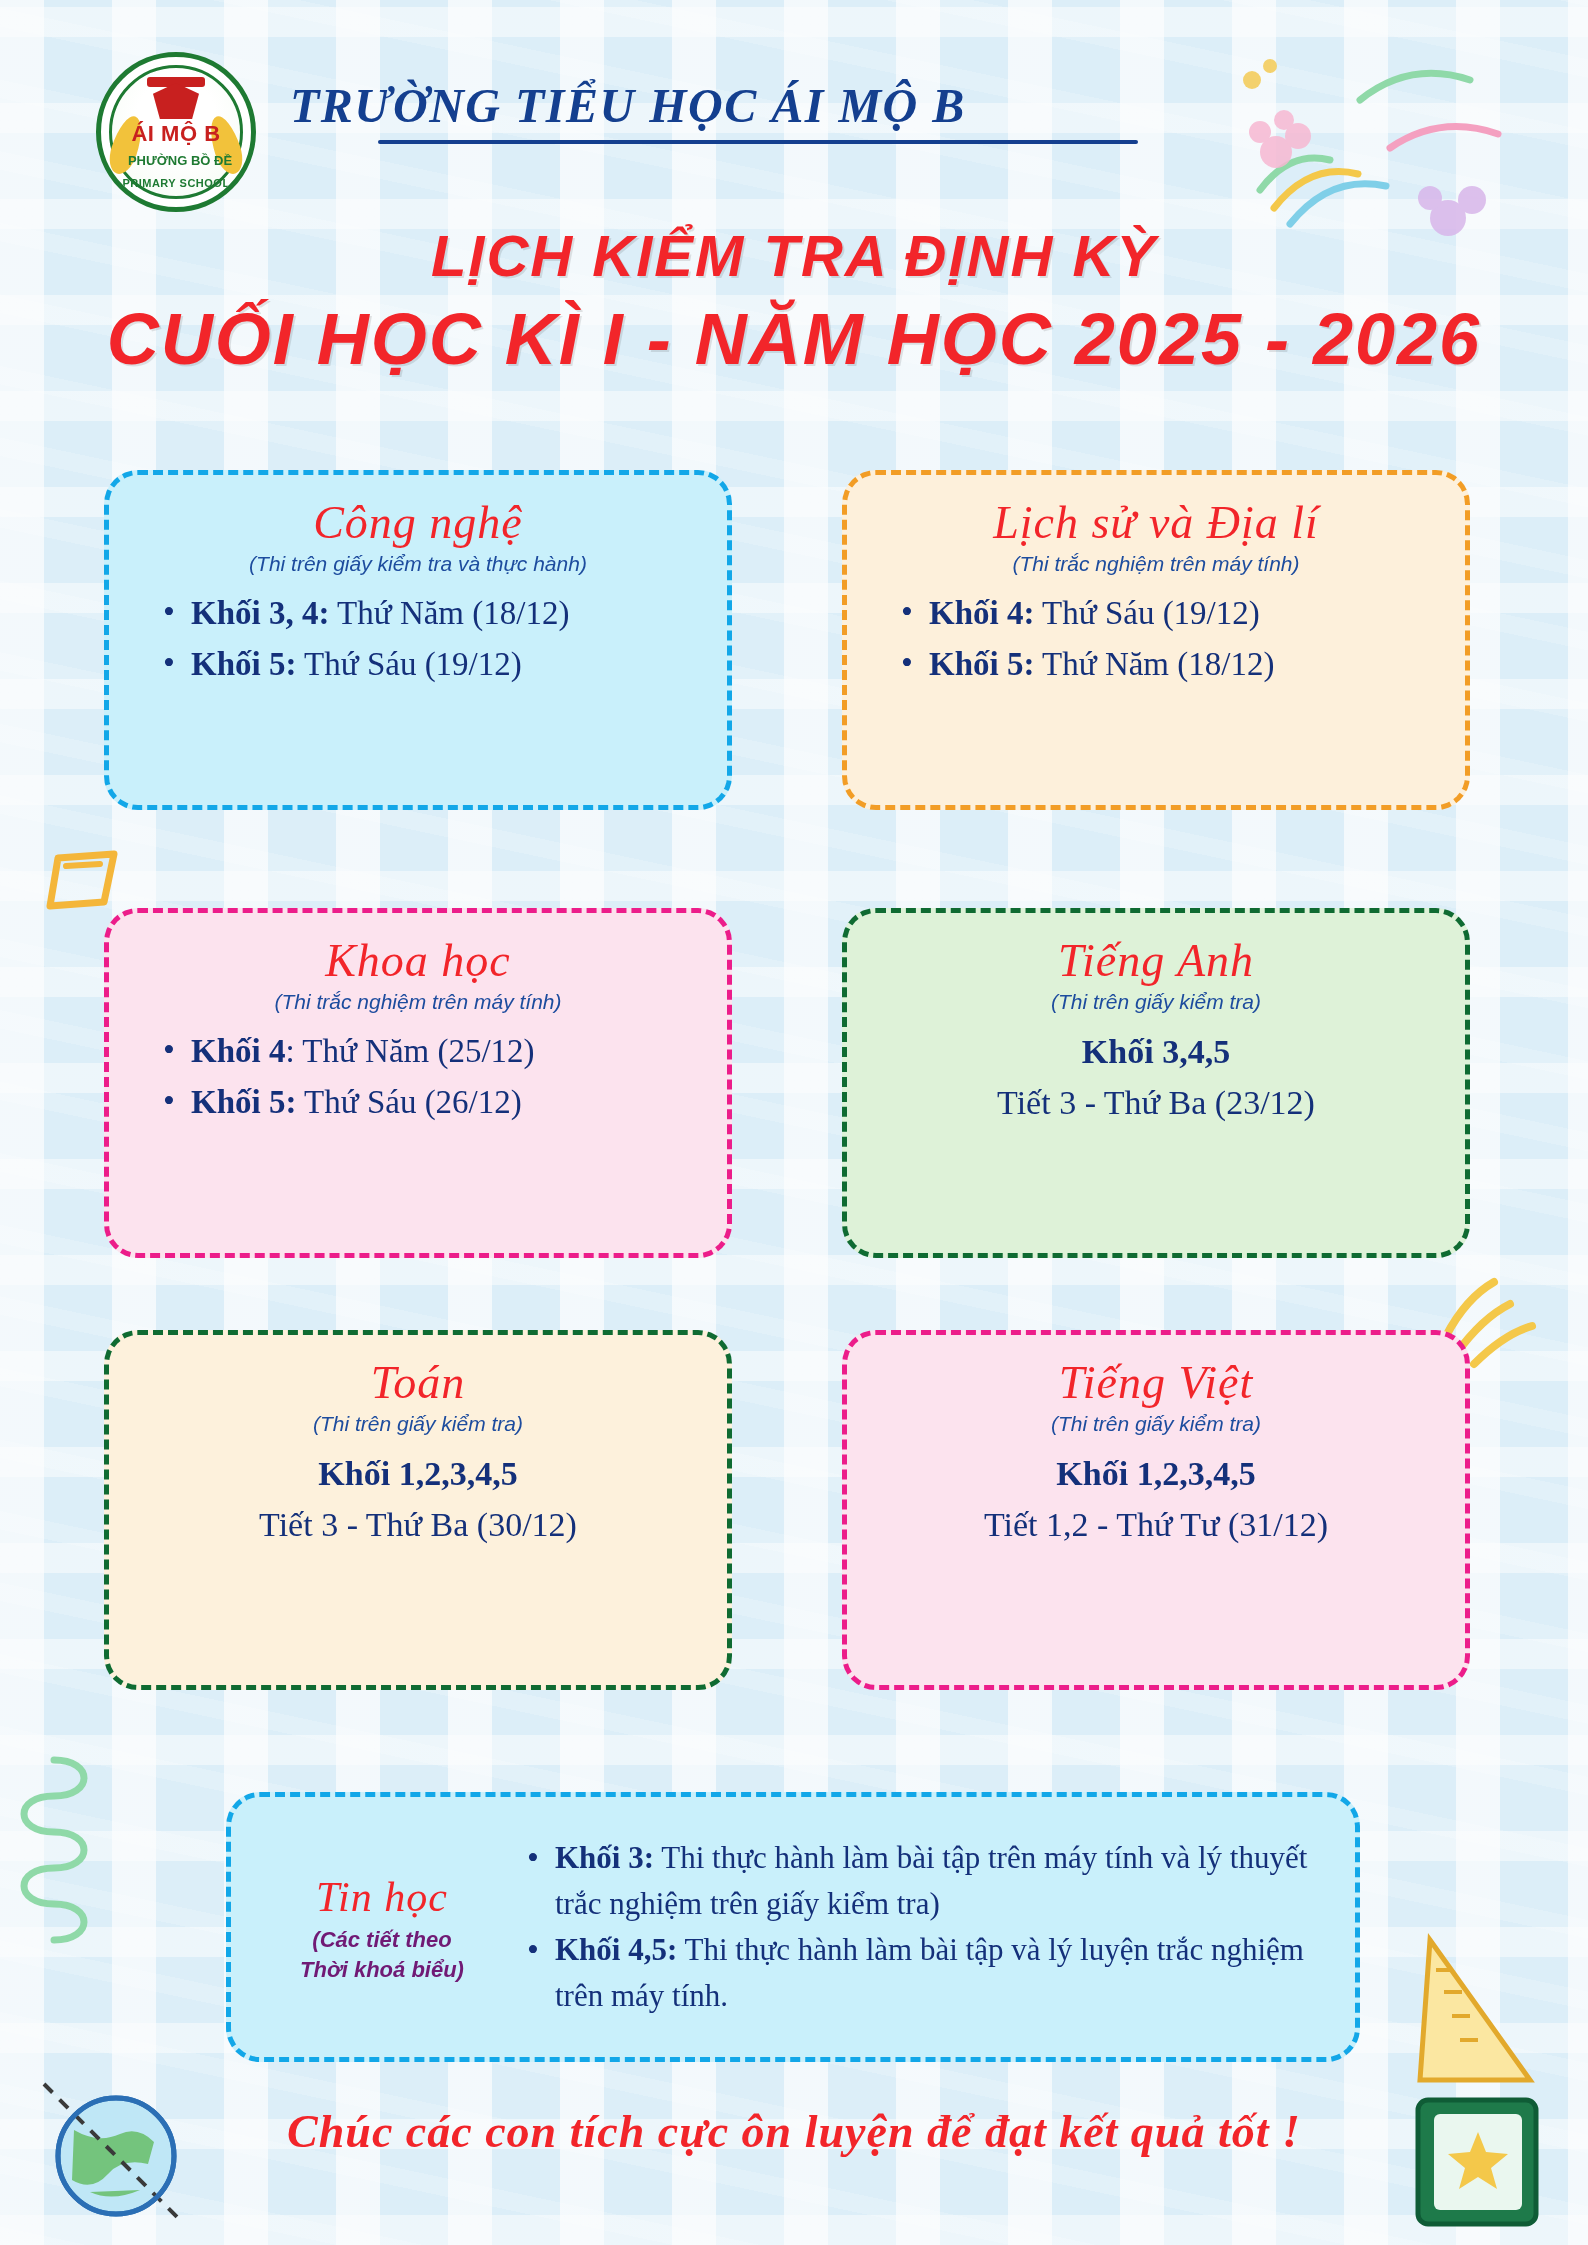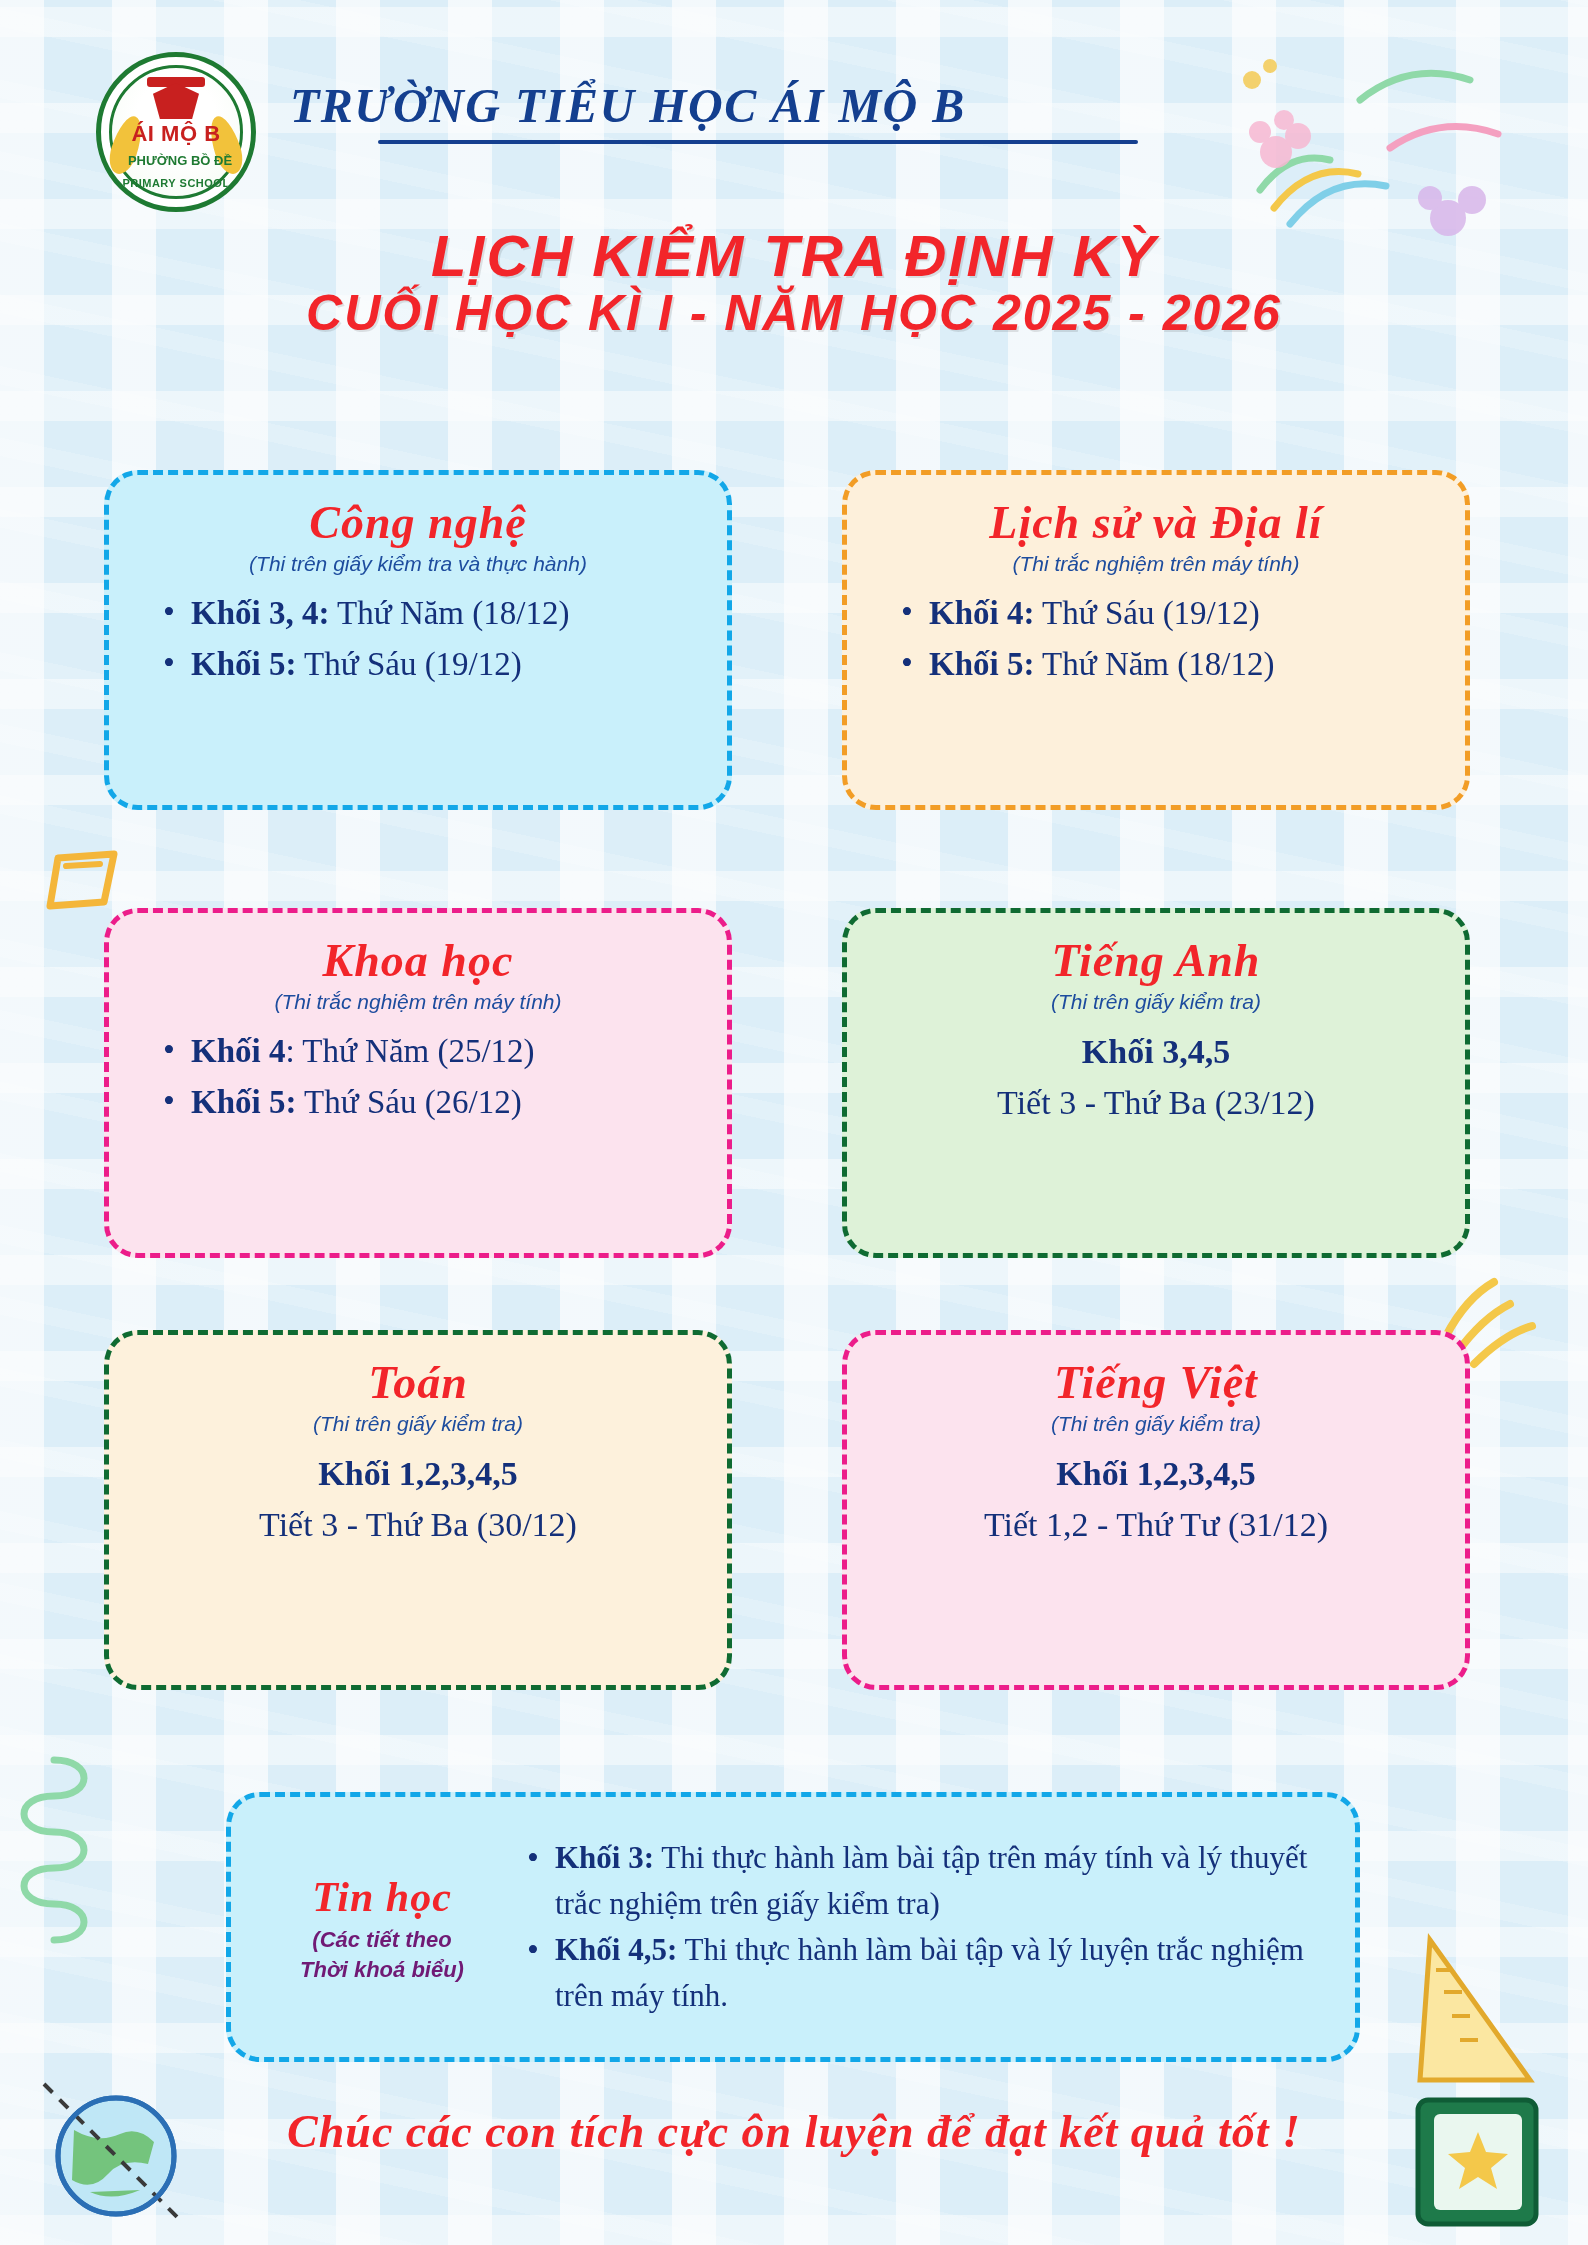--- a/index.html
+++ b/index.html
@@ -115,36 +115,36 @@
     left: 0; right: 0;
     text-align: center;
     font-family: "Liberation Sans", sans-serif;
     font-weight: bold;
     font-style: italic;
     color: #f2252a;
     letter-spacing: 2px;
     text-shadow: 2px 2px 0 rgba(0,0,0,0.10);
   }
   .title1 { top: 222px; font-size: 58px; }
-  .title2 { top: 284px; font-size: 50px; text-align: center; }
+  .title2 { top: 298px; font-size: 72px; text-align: center; }
 
   
   .doodle { position: absolute; pointer-events: none; }
 
   
   .card {
     position: absolute;
     border-radius: 34px;
     padding: 18px 26px 22px;
     text-align: center;
   }
   .card .subject {
     font-family: "Liberation Serif", serif;
     font-style: italic;
-    font-weight: bold;
+    font-weight: normal;
     color: #f2252a;
     font-size: 46px;
     line-height: 1.15;
     margin: 4px 0 2px;
     letter-spacing: 1px;
   }
   .card .note {
     font-family: "Liberation Sans", sans-serif;
     font-style: italic;
     font-size: 21px;

